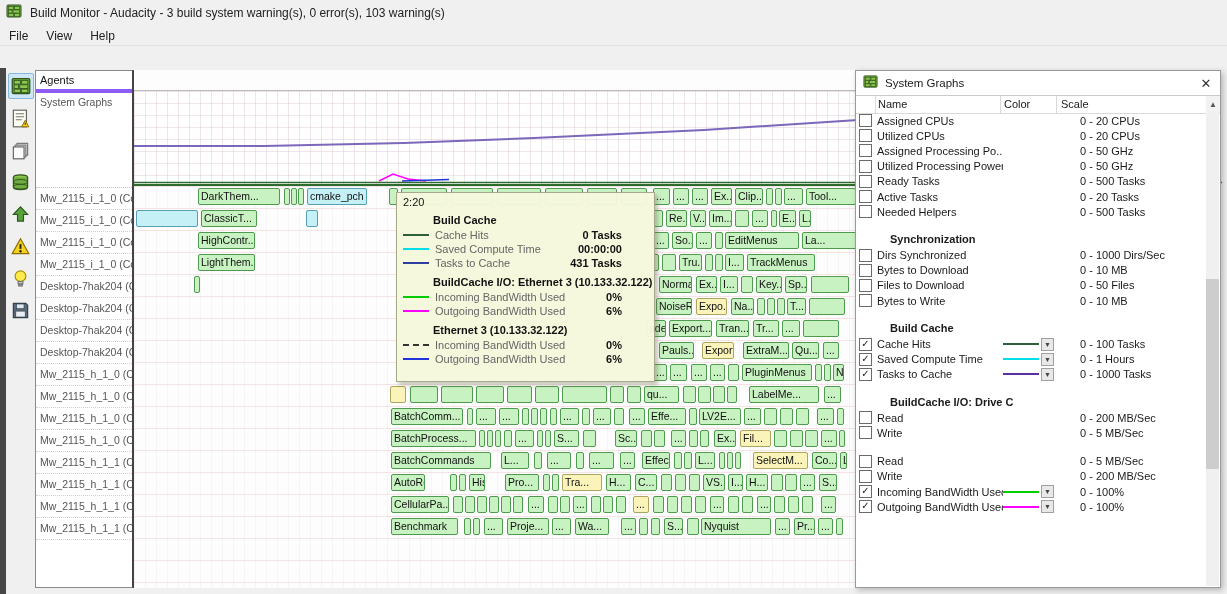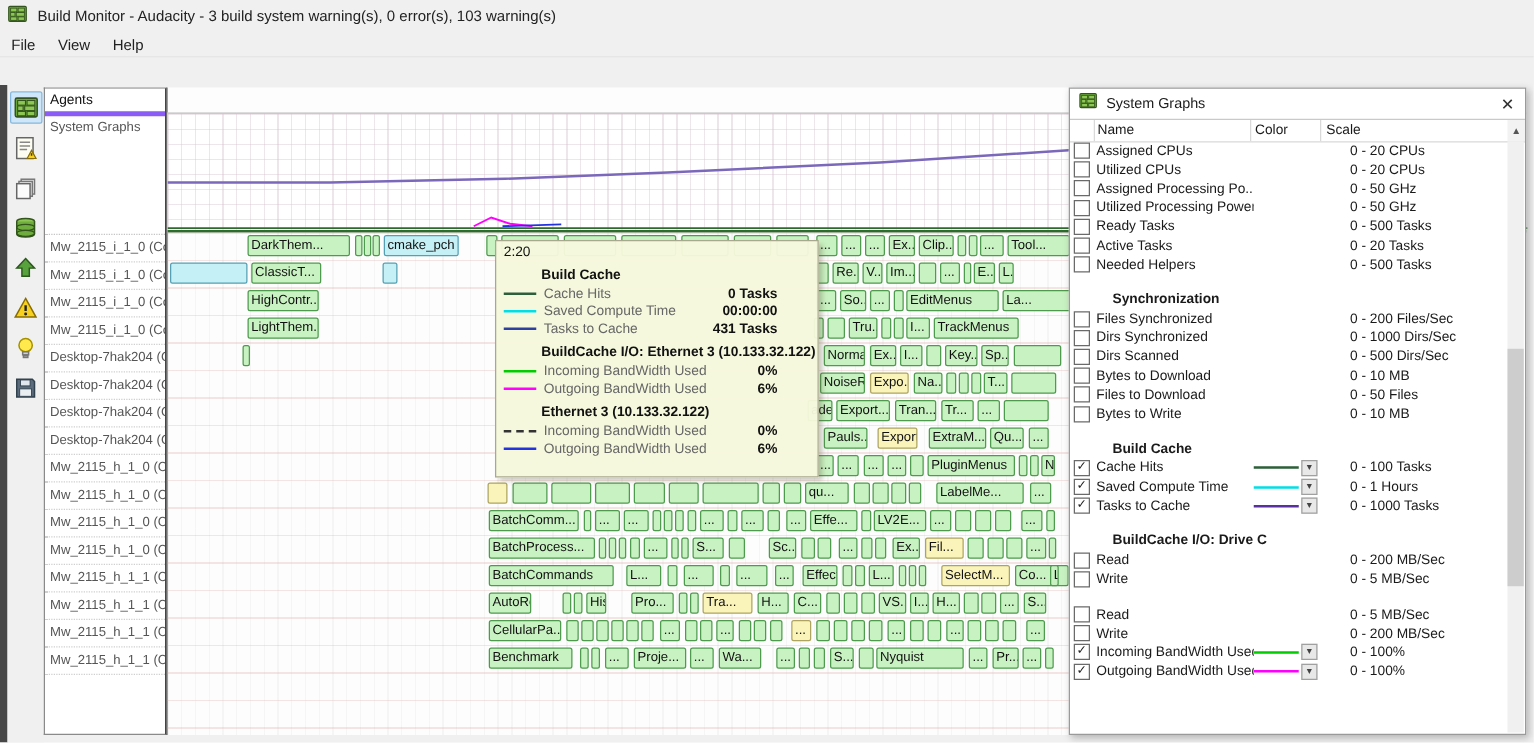--- a/index.html
+++ b/index.html
@@ -351,21 +351,21 @@
         <div class="bar g" style="left: 455px; top: 266px; width: 25px;">...</div>
         <div class="bar g" style="left: 486px; top: 266px; width: 15px;">...</div>
         <div class="bar g" style="left: 508px; top: 266px; width: 28px;">Effect</div>
         <div class="bar g" style="left: 540px; top: 266px; width: 8px;"></div>
         <div class="bar g" style="left: 550px; top: 266px; width: 8px;"></div>
         <div class="bar g" style="left: 561px; top: 266px; width: 20px;">L...</div>
         <div class="bar g" style="left: 585px; top: 266px; width: 6px;"></div>
         <div class="bar g" style="left: 593px; top: 266px; width: 6px;"></div>
         <div class="bar g" style="left: 601px; top: 266px; width: 6px;"></div>
         <div class="bar y" style="left: 619px; top: 266px; width: 55px;">SelectM...</div>
-        <div class="bar g" style="left: 678px; top: 266px; width: 43px;">Co...</div>
+        <div class="bar g" style="left: 678px; top: 266px; width: 25px;">Co...</div>
         <div class="bar g" style="left: 706px; top: 266px; width: 7px;">L</div>
         <div class="bar g" style="left: 257px; top: 288px; width: 34px;">AutoRec...</div>
         <div class="bar g" style="left: 316px; top: 288px; width: 7px;"></div>
         <div class="bar g" style="left: 325px; top: 288px; width: 7px;"></div>
         <div class="bar g" style="left: 335px; top: 288px; width: 16px;">His...</div>
         <div class="bar g" style="left: 371px; top: 288px; width: 34px;">Pro...</div>
         <div class="bar g" style="left: 409px; top: 288px; width: 7px;"></div>
         <div class="bar g" style="left: 418px; top: 288px; width: 7px;"></div>
         <div class="bar y" style="left: 428px; top: 288px; width: 40px;">Tra...</div>
         <div class="bar g" style="left: 472px; top: 288px; width: 25px;">H...</div>
@@ -534,35 +534,23 @@
         <div class="sg-item">
           <span class="cb"></span>
           <span class="sg-name">Needed Helpers</span>
           <span class="sg-color"></span>
           <span class="sg-scale">0 - 500 Tasks</span>
         </div>
         <div class="sg-gap"></div>
         <div class="sg-sec-header">Synchronization</div>
         <div class="sg-item">
           <span class="cb"></span>
-          <span class="sg-name">Files Synchronized</span>
-          <span class="sg-color"></span>
-          <span class="sg-scale">0 - 200 Files/Sec</span>
-        </div>
-        <div class="sg-item">
-          <span class="cb"></span>
           <span class="sg-name">Dirs Synchronized</span>
           <span class="sg-color"></span>
           <span class="sg-scale">0 - 1000 Dirs/Sec</span>
-        </div>
-        <div class="sg-item">
-          <span class="cb"></span>
-          <span class="sg-name">Dirs Scanned</span>
-          <span class="sg-color"></span>
-          <span class="sg-scale">0 - 500 Dirs/Sec</span>
         </div>
         <div class="sg-item">
           <span class="cb"></span>
           <span class="sg-name">Bytes to Download</span>
           <span class="sg-color"></span>
           <span class="sg-scale">0 - 10 MB</span>
         </div>
         <div class="sg-item">
           <span class="cb"></span>
           <span class="sg-name">Files to Download</span>

